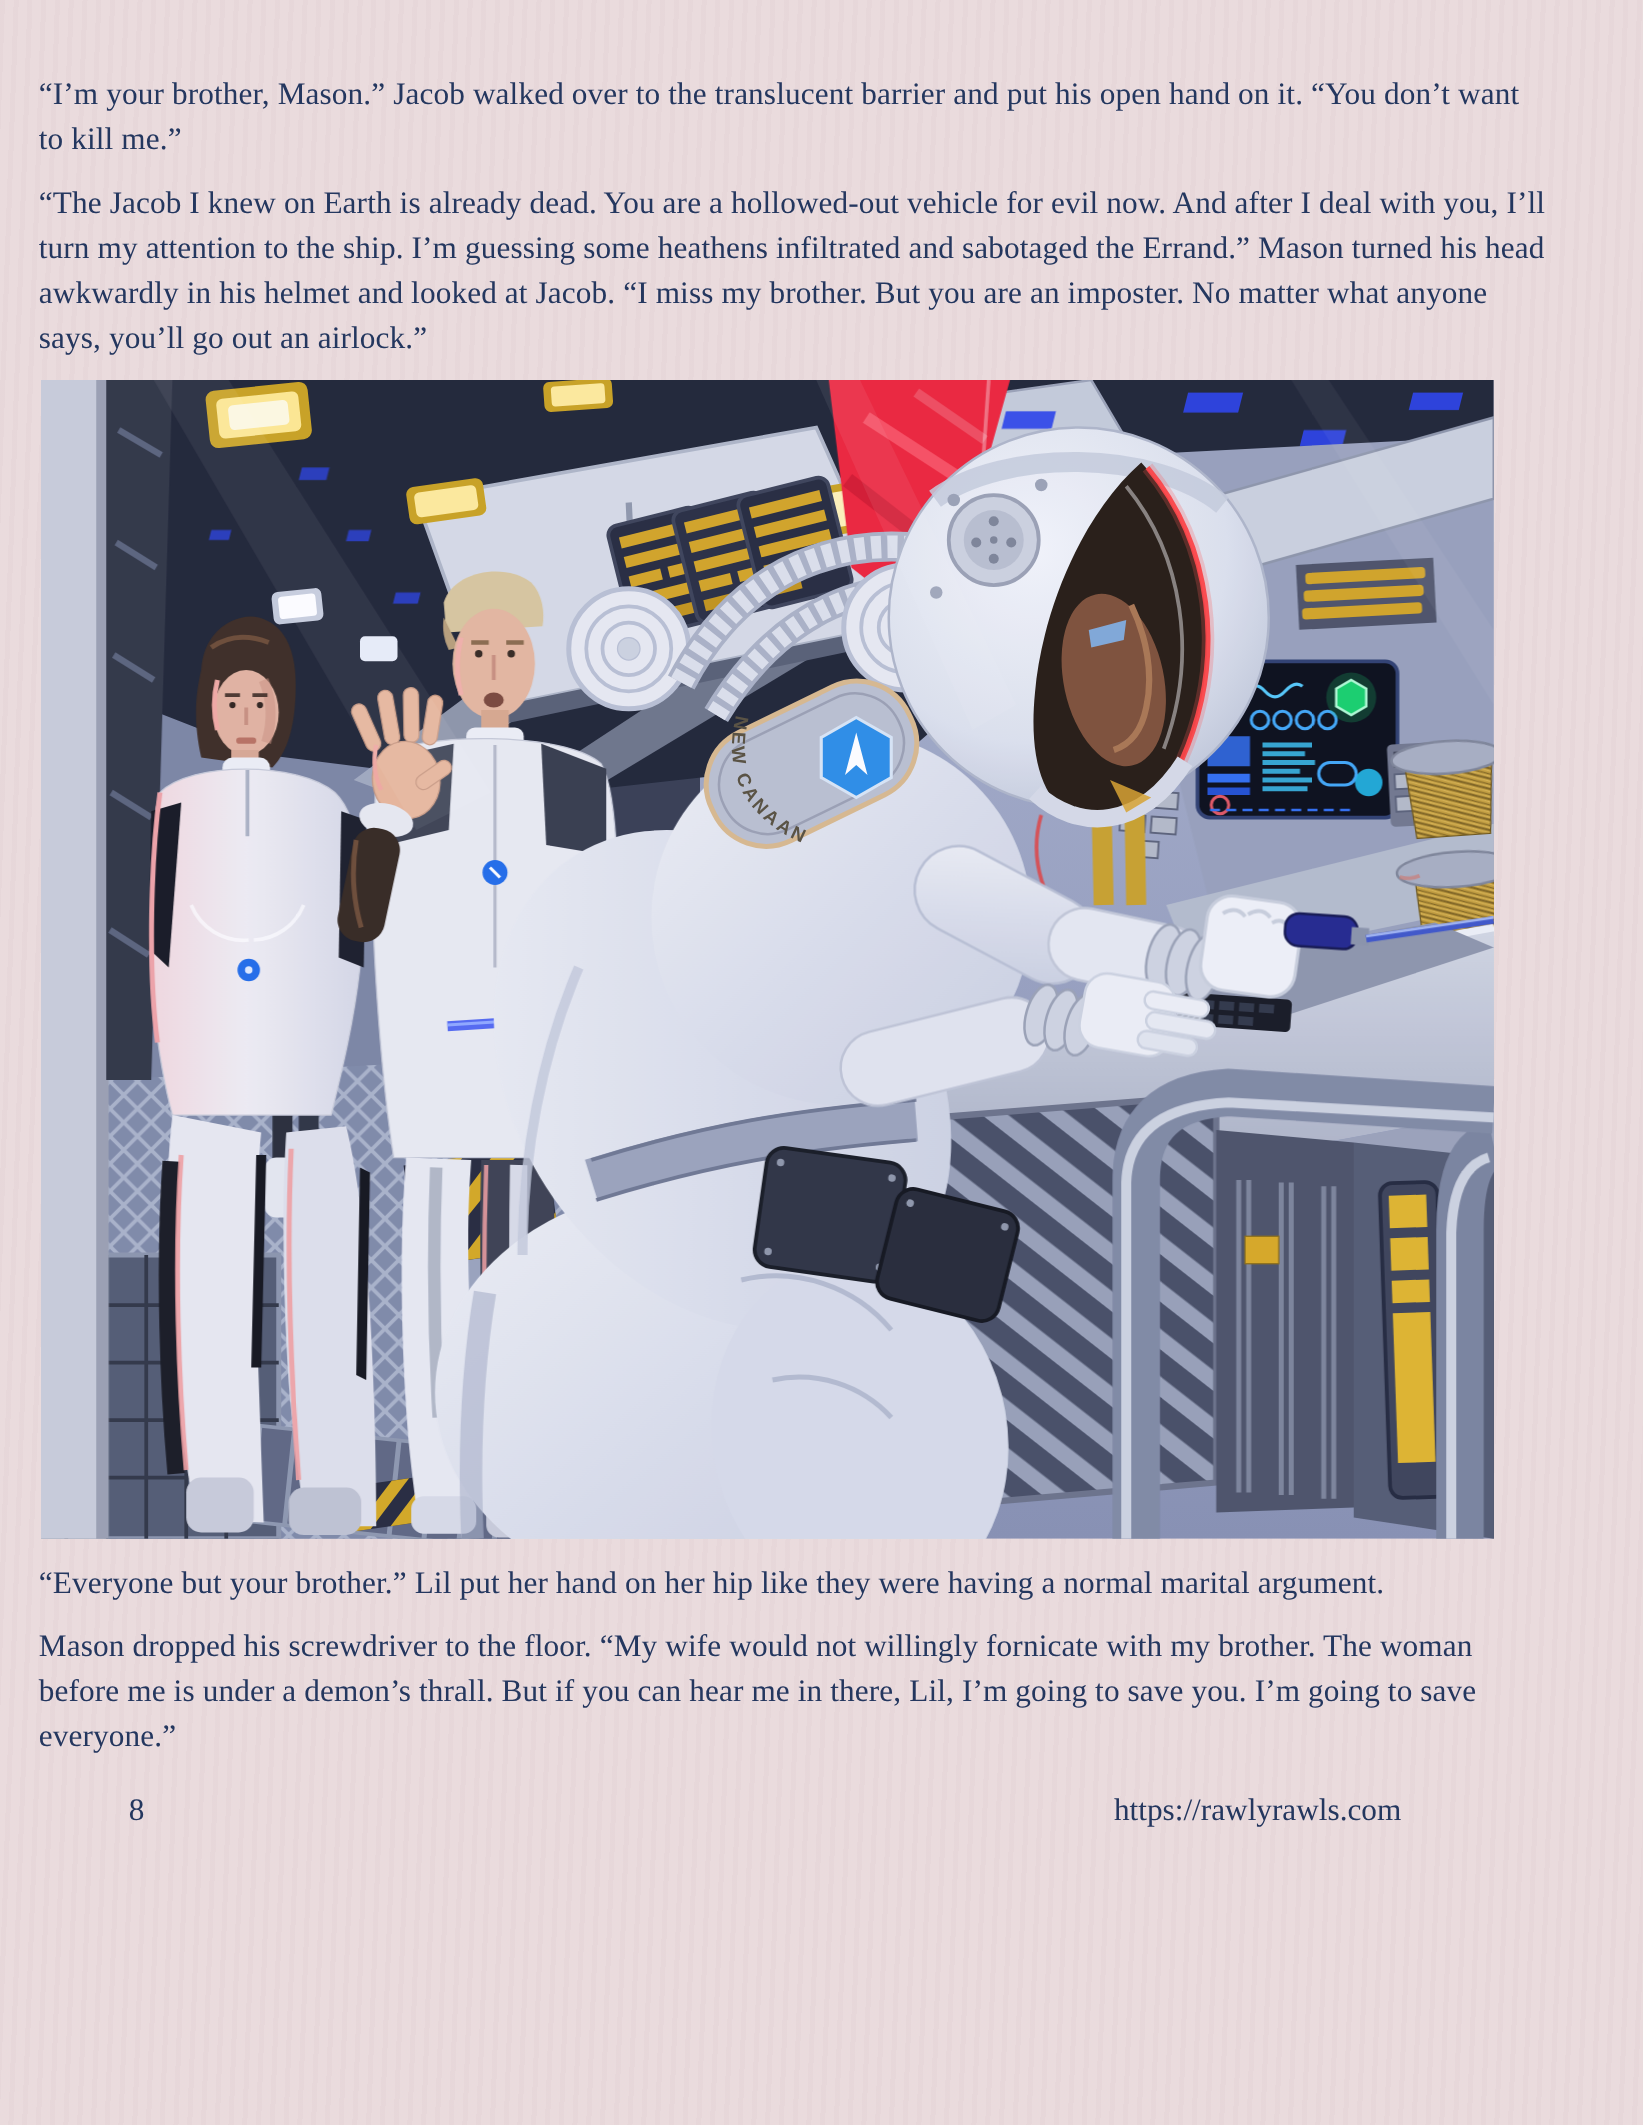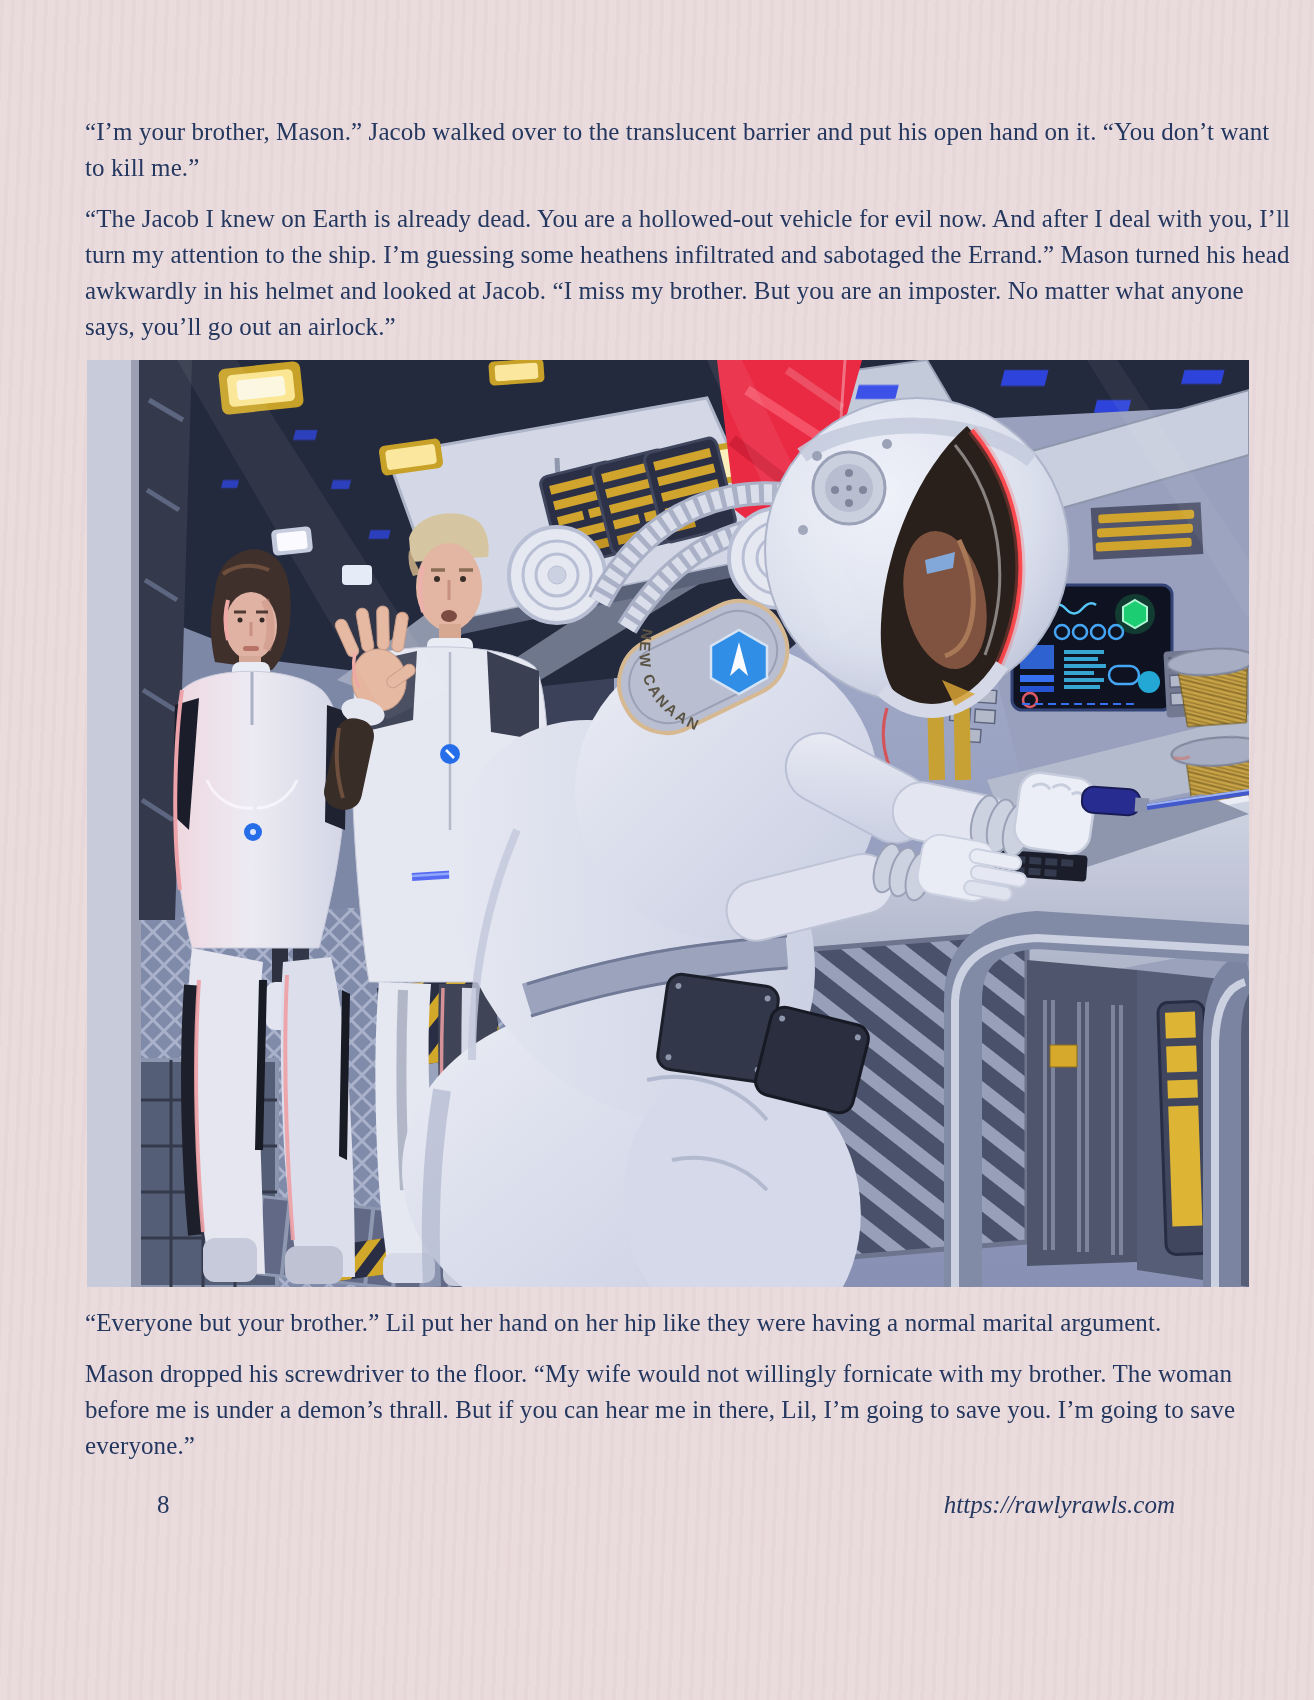--- a/index.html
+++ b/index.html
@@ -4,33 +4,33 @@
 <style>
   * { box-sizing: border-box; margin: 0; padding: 0; }
   html,body { width: 1314px; height: 1700px; }
   body {
     background: #e9dadc;
     background-image: repeating-linear-gradient(92deg,
       rgba(190,160,172,0.05) 0 4px, rgba(255,255,255,0.04) 4px 11px);
     font-family: "Liberation Serif", serif;
     overflow: hidden;
   }
-  .content { width: 1210px; margin-left: 85px; padding-top: 114px; }
+  .content { width: 1210px; margin-left: 31px; padding-top: 58px; }
   p.story {
     font-size: 25px; line-height: 36px; letter-spacing: 0.1px;
     color: #24375f; margin: 0 0 15px 0; text-align: left;
   }
   figure.illu { width: 1162px; height: 927px; margin: 0 0 18px 2px; }
   figure.illu svg { display: block; }
   footer.pagefoot {
     display: flex; justify-content: space-between; align-items: baseline;
     margin-top: 24px; font-size: 25px; line-height: 34px; color: #24375f;
     padding-left: 72px; padding-right: 120px;
   }
-  footer.pagefoot a { color: #24375f; text-decoration: none; cursor: pointer; font-style: italic; }
+  footer.pagefoot a { color: #24375f; text-decoration: none; cursor: pointer; }
 </style>
 </head>
 <body>
 
 <main class="content">
 
   <section>
     <p class="story">“I’m your brother, Mason.” Jacob walked over to the translucent barrier and put his open hand on it. “You don’t want to kill me.”</p>
     <p class="story">“The Jacob I knew on Earth is already dead. You are a hollowed-out vehicle for evil now. And after I deal with you, I’ll turn my attention to the ship. I’m guessing some heathens infiltrated and sabotaged the Errand.” Mason turned his head awkwardly in his helmet and looked at Jacob. “I miss my brother. But you are an imposter. No matter what anyone says, you’ll go out an airlock.”</p>
   </section>

